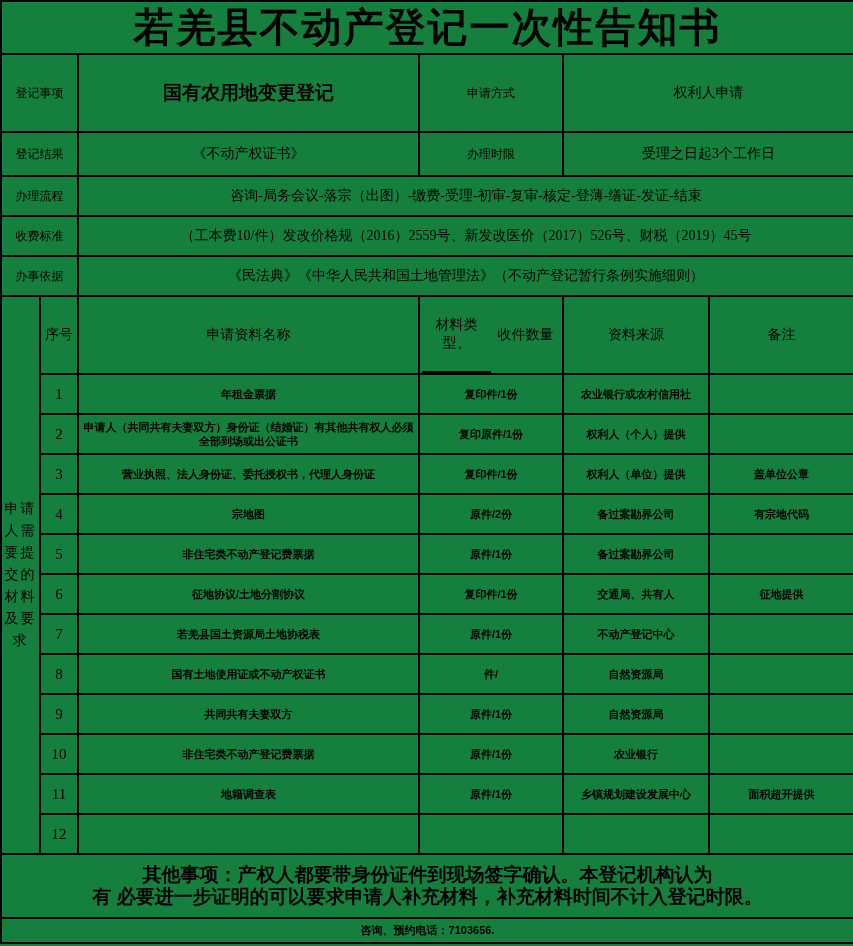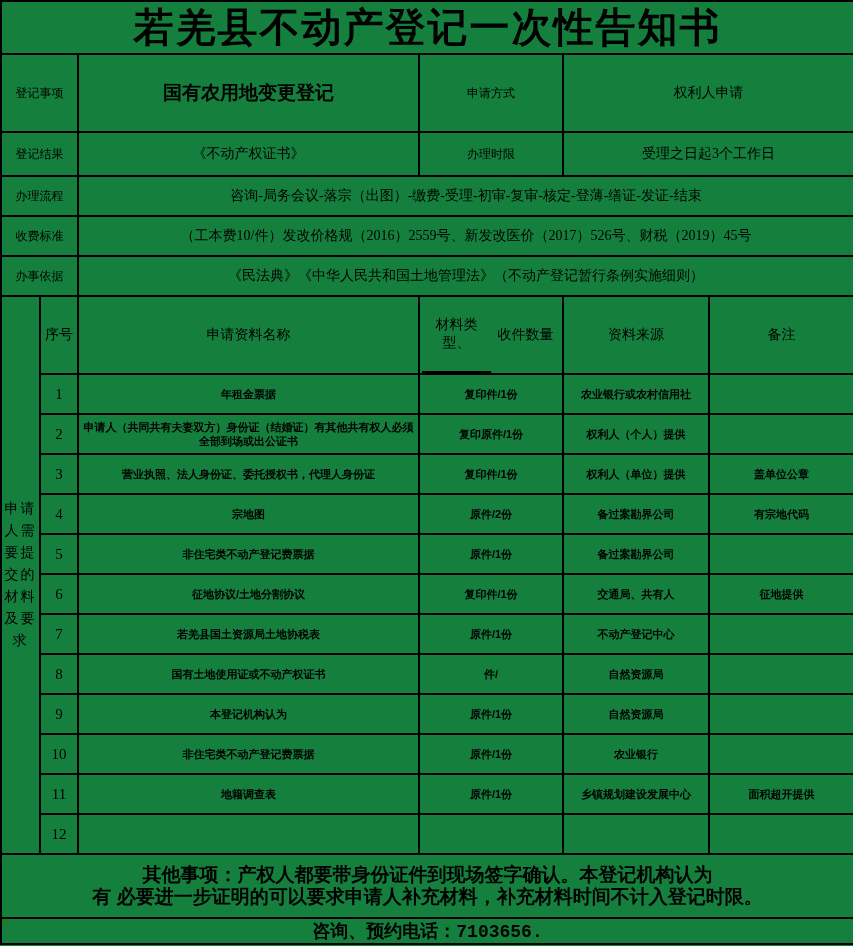--- a/index.html
+++ b/index.html
@@ -68,22 +68,22 @@
   }
   
   td.other-cell {
     height:64px;
     font-family:"Liberation Sans", sans-serif;
     font-weight:bold; font-size:19px; line-height:22px;
   }
   
   td.footer-cell {
     height:25px;
-    font-family:Liberation Mono, monospace;
-    font-weight:bold; font-size:18px;
+    font-family:Liberation Sans, sans-serif;
+    font-weight:bold; font-size:11px;
     position:relative;
     margin-left:45px;
   }
   .rel { position:relative; }
   .green-tri {
     position:absolute; top:0; left:0;
     width:0; height:0;
     border-top:8px solid #1e7e1e;
     border-right:8px solid transparent;
   }
@@ -206,21 +206,21 @@
     </tr>
     <tr class="m-row">
       <td class="m-no">8</td>
       <td class="m-name">国有土地使用证或不动产权证书</td>
       <td class="m-type">件/</td>
       <td class="m-source">自然资源局</td>
       <td class="m-note"></td>
     </tr>
     <tr class="m-row">
       <td class="m-no">9</td>
-      <td class="m-name">本登记机构认为</td>
+      <td class="m-name">共同共有夫妻双方</td>
       <td class="m-type">原件/1份</td>
       <td class="m-source">自然资源局</td>
       <td class="m-note"></td>
     </tr>
     <tr class="m-row">
       <td class="m-no">10</td>
       <td class="m-name">非住宅类不动产登记费票据</td>
       <td class="m-type">原件/1份</td>
       <td class="m-source">农业银行</td>
       <td class="m-note"></td>

